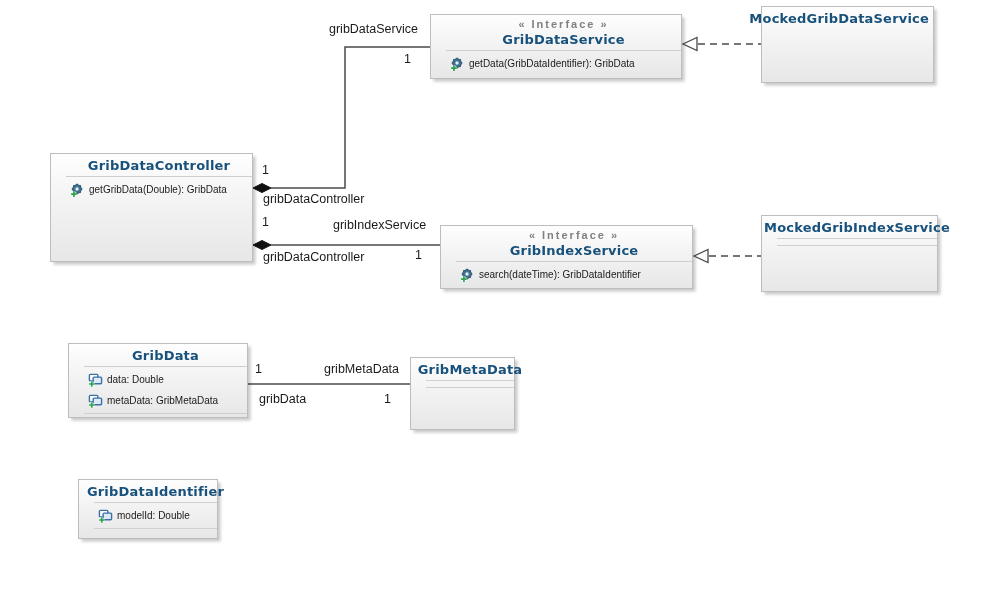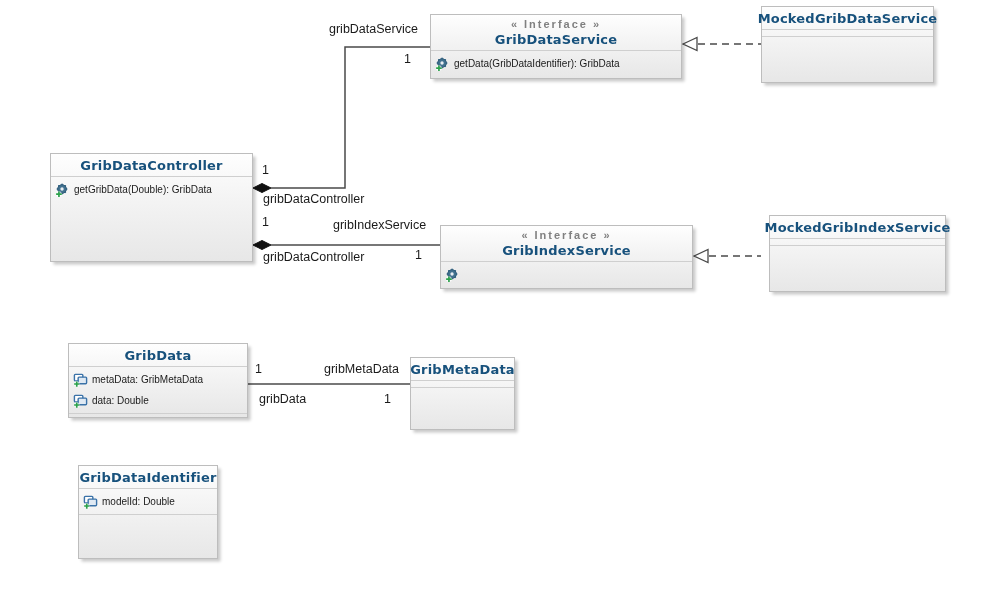--- a/index.html
+++ b/index.html
@@ -22,20 +22,21 @@
   .wire.dashed{stroke-dasharray:7 5;}
   .diamond{fill:#111;stroke:#111;}
   .tri{fill:#ffffff;stroke:var(--line-color);stroke-width:1.3;}
 
   .uml-class{
     position:absolute;z-index:2;
     display:flex;flex-direction:column;
     background:linear-gradient(180deg,#fefefe 0%,#f3f3f3 45%,#e7e7e7 100%);
     border:1px solid var(--border-color);
     box-shadow:2.5px 2.5px 3px rgba(0,0,0,.22);
+    padding-left:15px;
   }
   .cls-head{display:flex;flex-direction:column;justify-content:center;align-items:center;padding:3px 4px 2px;}
   .stereotype{font-size:11px;font-weight:bold;color:var(--stereotype-color);letter-spacing:2px;line-height:13px;}
   .cls-name{font-family:"DejaVu Sans",sans-serif;font-size:13px;font-weight:bold;color:var(--title-color);letter-spacing:.2px;line-height:17px;white-space:nowrap;}
   .compartment{border-top:1px solid #cfcfcf;}
   .members{padding:2px 4px;}
   .member-row{display:flex;align-items:center;gap:4px;height:21px;white-space:nowrap;font-size:10px;}
   .thin{height:7px;flex:0 0 auto;}
   .fill{flex:1 1 auto;}
   .mi{flex:0 0 auto;display:block;}
@@ -87,21 +88,21 @@
           <circle cx="7.5" cy="7.5" r="4.6" fill="var(--gear-teal)" stroke="#2d5672" stroke-width="0.8"></circle>
           <circle cx="7.5" cy="7.5" r="1.8" fill="#e9eef2"></circle>
           <path d="M1.2 13h6 M4.2 10v6" stroke="#ffffff" stroke-width="3.2"></path>
           <path d="M1.2 13h6 M4.2 10v6" stroke="var(--plus-green)" stroke-width="1.8"></path>
         </svg>
         <span>getData(GribDataIdentifier): GribData</span>
       </div>
     </div>
   </div>
 
-  <div class="uml-class" style="left:761px;top:6px;width:173px;height:77px;">
+  <div class="uml-class" style="left:761px;top:6px;width:173px;height:77px;align-items:flex-end;">
     <div class="cls-head">
       <div class="cls-name">MockedGribDataService</div>
     </div>
     <div class="compartment thin"></div>
     <div class="compartment fill"></div>
   </div>
 
   <div class="uml-class" style="left:50px;top:153px;width:203px;height:109px;">
     <div class="cls-head">
       <div class="cls-name">GribDataController</div>
@@ -129,68 +130,69 @@
     <div class="compartment members fill">
       <div class="member-row">
         <svg class="mi" width="15" height="15" viewBox="0 0 16 16">
           <rect x="3.2" y="3.2" width="8.6" height="8.6" fill="var(--gear-teal)"></rect>
           <rect x="3.2" y="3.2" width="8.6" height="8.6" transform="rotate(45 7.5 7.5)" fill="var(--gear-teal)"></rect>
           <circle cx="7.5" cy="7.5" r="4.6" fill="var(--gear-teal)" stroke="#2d5672" stroke-width="0.8"></circle>
           <circle cx="7.5" cy="7.5" r="1.8" fill="#e9eef2"></circle>
           <path d="M1.2 13h6 M4.2 10v6" stroke="#ffffff" stroke-width="3.2"></path>
           <path d="M1.2 13h6 M4.2 10v6" stroke="var(--plus-green)" stroke-width="1.8"></path>
         </svg>
-      </div>
-    </div>
-  </div>
-
-  <div class="uml-class" style="left:761px;top:215px;width:177px;height:77px;margin-left:8px;">
+        <span>search(dateTime): GribDataIdentifier</span>
+      </div>
+    </div>
+  </div>
+
+  <div class="uml-class" style="left:761px;top:215px;width:177px;height:77px;">
     <div class="cls-head">
       <div class="cls-name">MockedGribIndexService</div>
     </div>
     <div class="compartment thin"></div>
     <div class="compartment fill"></div>
   </div>
 
   <div class="uml-class" style="left:68px;top:343px;width:180px;height:75px;">
     <div class="cls-head">
       <div class="cls-name">GribData</div>
     </div>
     <div class="compartment members">
       <div class="member-row">
         <svg class="mi" width="15" height="15" viewBox="0 0 16 16">
           <rect x="1.5" y="2.5" width="9" height="7" rx="1" fill="#ffffff" stroke="var(--icon-blue)" stroke-width="1.5"></rect>
           <rect x="5.5" y="5.5" width="9" height="7" rx="1" fill="#dfe9f3" stroke="var(--icon-blue)" stroke-width="1.5"></rect>
           <path d="M1.2 12.8h5.6 M4 10v5.6" stroke="#ffffff" stroke-width="3.2"></path>
           <path d="M1.2 12.8h5.6 M4 10v5.6" stroke="var(--plus-green)" stroke-width="1.8"></path>
         </svg>
-        <span>metaData: GribMetaData</span>
+        <span>data: Double</span>
       </div>
       <div class="member-row">
         <svg class="mi" width="15" height="15" viewBox="0 0 16 16">
           <rect x="1.5" y="2.5" width="9" height="7" rx="1" fill="#ffffff" stroke="var(--icon-blue)" stroke-width="1.5"></rect>
           <rect x="5.5" y="5.5" width="9" height="7" rx="1" fill="#dfe9f3" stroke="var(--icon-blue)" stroke-width="1.5"></rect>
           <path d="M1.2 12.8h5.6 M4 10v5.6" stroke="#ffffff" stroke-width="3.2"></path>
           <path d="M1.2 12.8h5.6 M4 10v5.6" stroke="var(--plus-green)" stroke-width="1.8"></path>
         </svg>
-        <span>data: Double</span>
+        <span>metaData: GribMetaData</span>
       </div>
     </div>
     <div class="compartment fill"></div>
   </div>
 
   <div class="uml-class" style="left:410px;top:357px;width:105px;height:73px;">
     <div class="cls-head">
       <div class="cls-name">GribMetaData</div>
     </div>
     <div class="compartment thin"></div>
     <div class="compartment fill"></div>
   </div>
 
-  <div class="uml-class" style="left:78px;top:465px;width:140px;height:94px;">
+  <div class="uml-class" style="left:78px;top:479px;width:140px;height:60px;">
     <div class="cls-head">
       <div class="cls-name">GribDataIdentifier</div>
     </div>
     <div class="compartment members">
       <div class="member-row">
         <svg class="mi" width="15" height="15" viewBox="0 0 16 16">
           <rect x="1.5" y="2.5" width="9" height="7" rx="1" fill="#ffffff" stroke="var(--icon-blue)" stroke-width="1.5"></rect>
           <rect x="5.5" y="5.5" width="9" height="7" rx="1" fill="#dfe9f3" stroke="var(--icon-blue)" stroke-width="1.5"></rect>
           <path d="M1.2 12.8h5.6 M4 10v5.6" stroke="#ffffff" stroke-width="3.2"></path>
           <path d="M1.2 12.8h5.6 M4 10v5.6" stroke="var(--plus-green)" stroke-width="1.8"></path>

